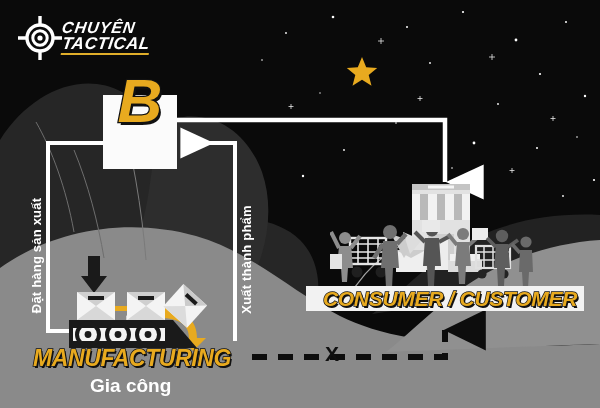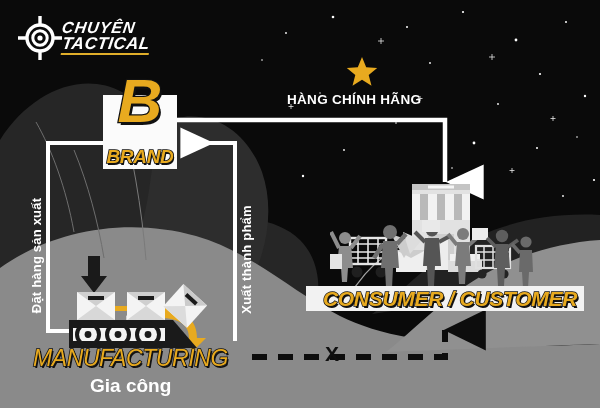--- a/index.html
+++ b/index.html
@@ -63,21 +63,21 @@
     transform:rotate(-90deg);
     font-size:13px;font-weight:bold;color:#ffffff;letter-spacing:0.2px;
   }
   #lbl-xuatthanh{
     left:166px;top:252px;width:160px;text-align:center;
     transform:rotate(-90deg);
     font-size:13px;font-weight:bold;color:#ffffff;letter-spacing:0.2px;
   }
   #lbl-manufacturing{
     left:33px;top:345px;
-    font-size:23px;font-weight:normal;font-style:italic;
+    font-size:23px;font-weight:bold;font-style:italic;
     color:#e8aa1f;
     -webkit-text-stroke:1.5px #111111;
     paint-order:stroke fill;
     text-shadow:1.5px 2px 0 #111111;
     letter-spacing:-0.4px;
   }
   #lbl-giacong{
     left:90px;top:375px;
     font-size:19px;font-weight:bold;color:#ffffff;
   }
@@ -199,21 +199,20 @@
 
     <path fill="none" stroke="#ffffff" stroke-width="4" marker-end="url(#mk-left)" d="M235,341 L235,143 L182,143"></path>
 
     <path fill="none" stroke="#ffffff" stroke-width="4.5" marker-end="url(#mk-down)" d="M177,120 L445,120 L445,182"></path>
 
     <path fill="none" stroke="#0d0d0d" stroke-width="6" stroke-dasharray="15 11" marker-end="url(#mk-up-black)" d="M252,357 L445,357 L445,330"></path>
   </svg>
 
   <div id="brandbox"></div>
   <div id="brand-b">B</div>
-  <div id="brand-label" class="lbl">BRAND</div>
 
   <svg style="position:absolute;left:346px;top:56px;" width="32" height="32" viewBox="0 0 32 32">
     <path d="M16,1 L20.2,11.3 L31.2,12 L22.7,19.1 L25.5,29.8 L16,23.8 L6.5,29.8 L9.3,19.1 L0.8,12 L11.8,11.3 Z" fill="#e8aa1f"></path>
   </svg>
 
   <svg style="position:absolute;left:55px;top:252px;" width="185" height="100" viewBox="0 0 185 100">
 
     <path fill="#1a1a1a" d="M33,4 L45,4 L45,24 L52,24 L39,41 L26,24 L33,24 Z"></path>
 
     <rect x="22" y="54" width="92" height="5" fill="#e8aa1f"></rect>
@@ -334,20 +333,19 @@
     <g fill="#6a6a6a">
       <circle cx="196" cy="66" r="5.6"></circle>
       <path d="M190,74 L202,74 L203,96 L199,96 L198,112 L193,112 L192,96 L189,96 Z"></path>
       <path d="M190,77 L182,68" stroke="#6a6a6a" stroke-width="3.6" fill="none"></path>
     </g>
   </svg>
 
   <div id="consumer-banner"></div>
   <div id="lbl-consumer" class="lbl">CONSUMER / CUSTOMER</div>
 
-  <div id="lbl-chinhhang" class="lbl">HÀNG CHÍNH HÃNG</div>
   <div id="lbl-dathang" class="lbl">Đặt hàng sản xuất</div>
   <div id="lbl-xuatthanh" class="lbl">Xuất thành phẩm</div>
   <div id="lbl-manufacturing" class="lbl">MANUFACTURING</div>
   <div id="lbl-giacong" class="lbl">Gia công</div>
   <div id="lbl-x" class="lbl">X</div>
 
 </div>
 
 </body></html>

